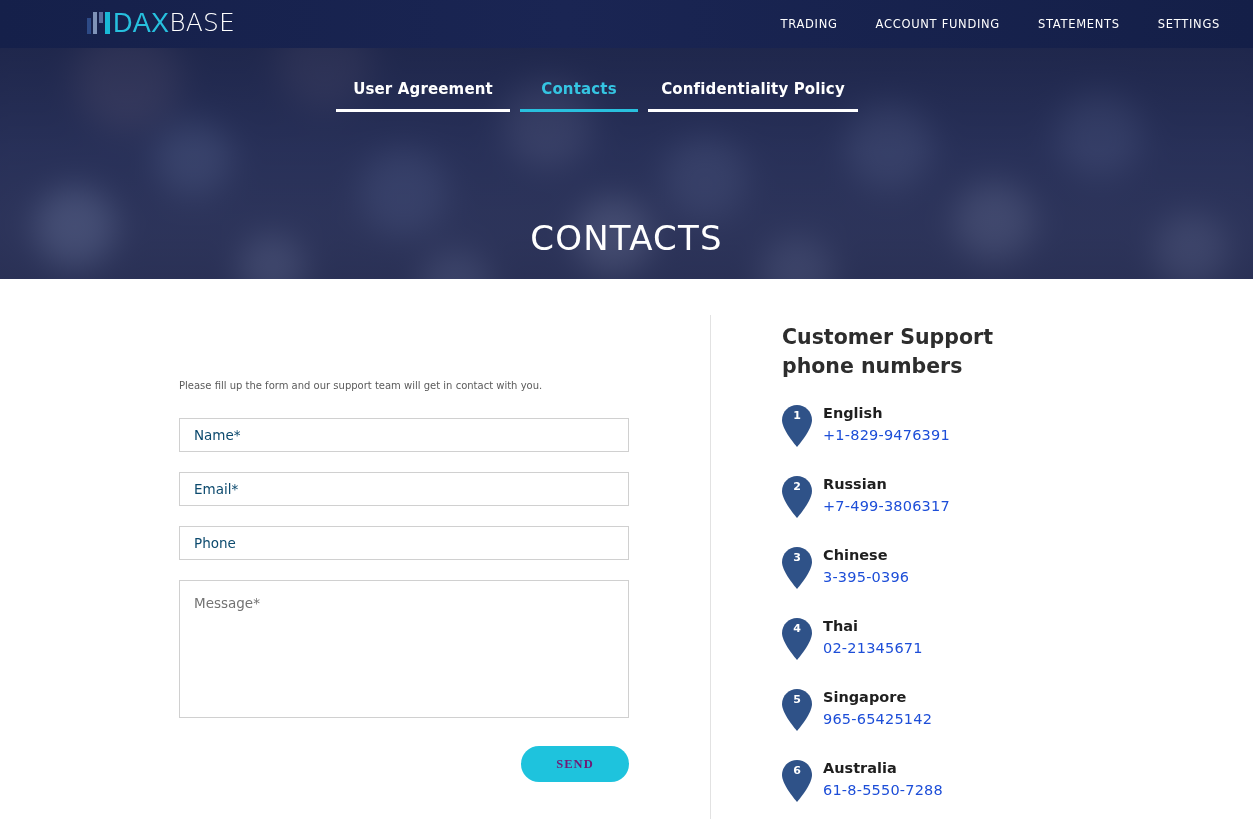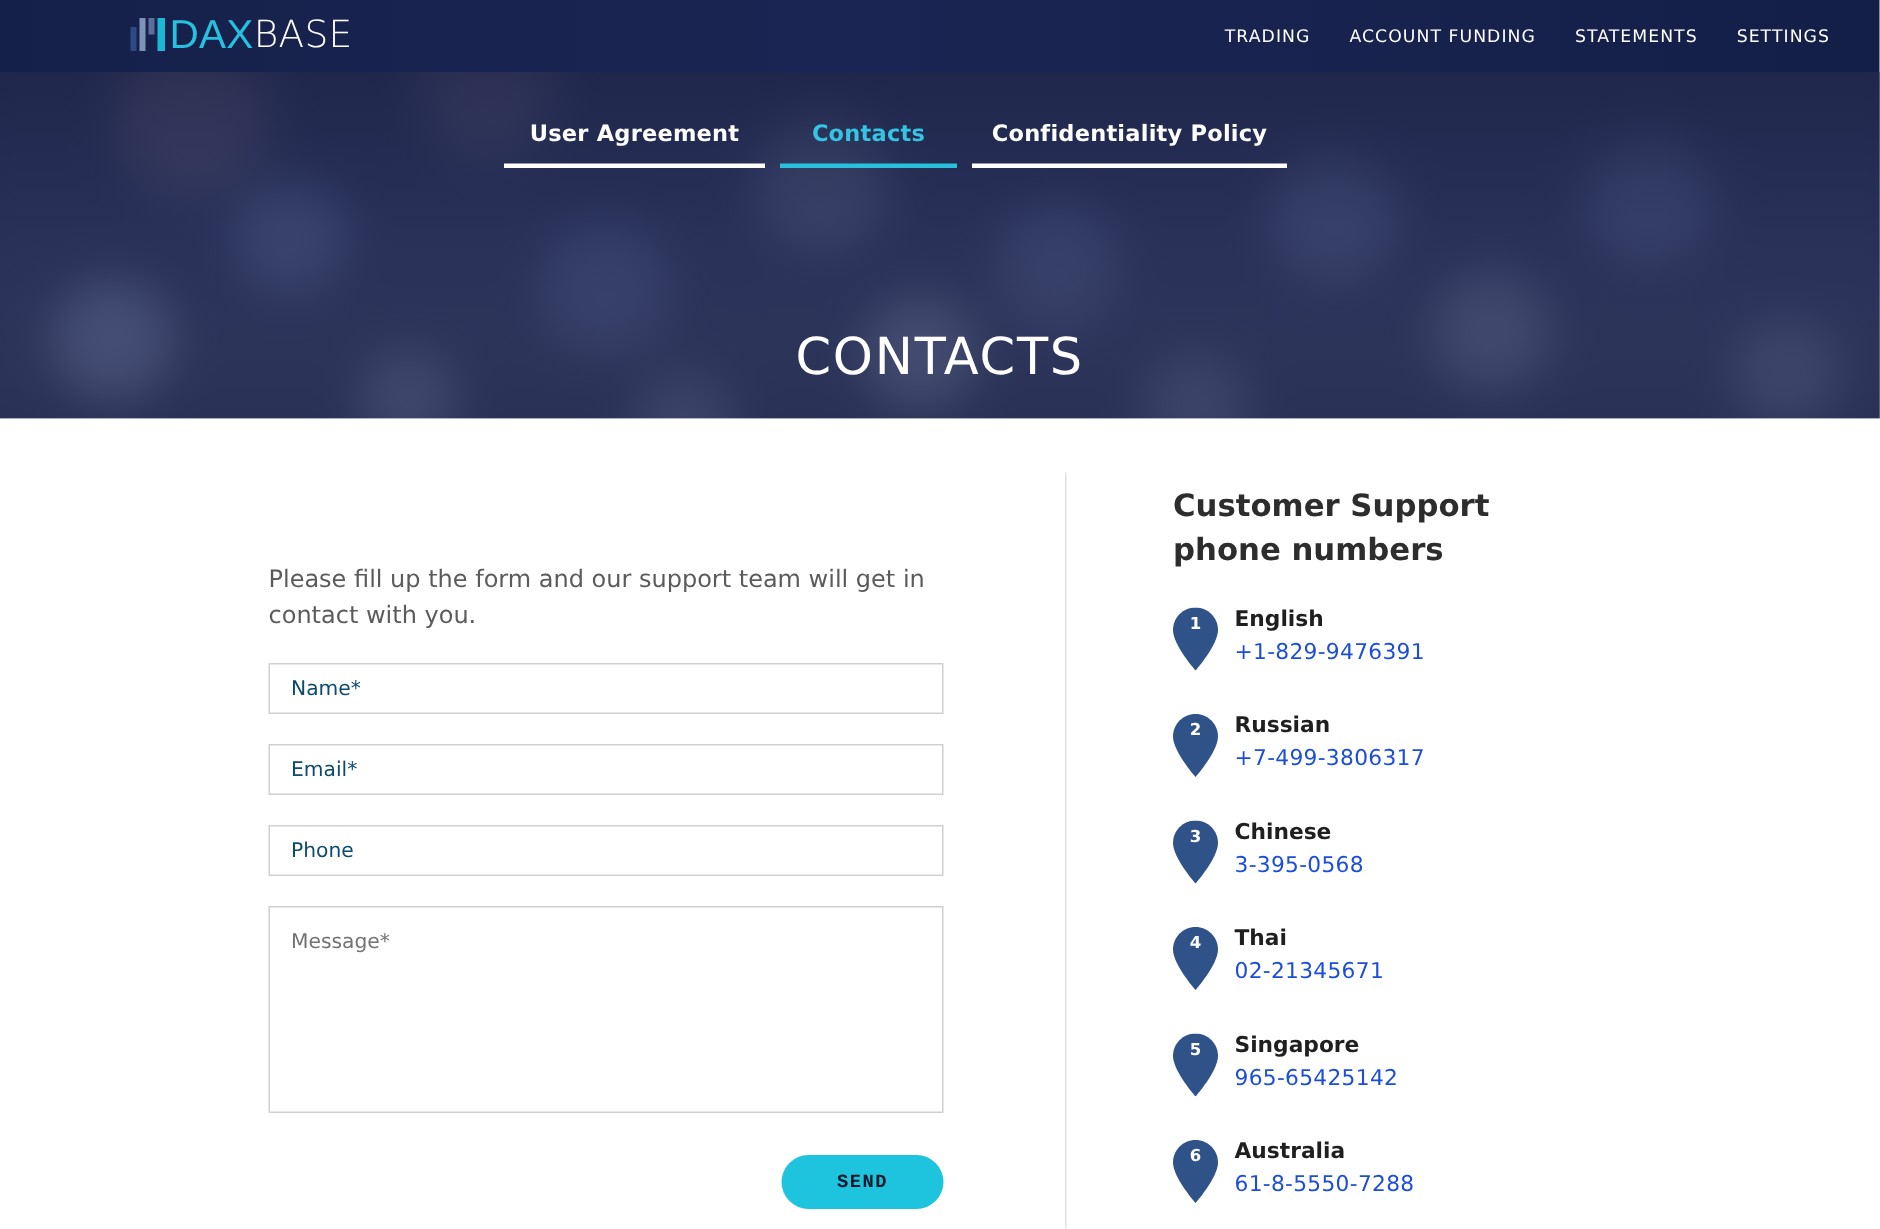--- a/index.html
+++ b/index.html
@@ -33,21 +33,21 @@
     color: #27c0de; font-family: Liberation Sans, sans-serif;
     line-height: 34px;
   }
   .logo-base {
     font-size: 25px; font-weight: 300; letter-spacing: 0.2px;
     color: #ffffff; line-height: 34px;
   }
 
   .mainnav {
     position: absolute; right: 20px; top: 0; height: 48px;
-    display: flex; align-items: center; gap: 0px;
+    display: flex; align-items: center; gap: 12px;
   }
   .mainnav a {
     color: #ffffff; text-decoration: none;
     font-size: 11.5px; letter-spacing: 0.7px;
     font-weight: 500;
     padding: 0 13px; line-height: 48px;
     white-space: nowrap;
   }
 
   
@@ -120,21 +120,21 @@
   }
   .divider {
     position: absolute; left: 710px; top: 36px;
     width: 1px; height: 504px;
     background: #e2e2e2;
   }
 
   
   .form-col { position: absolute; left: 179px; top: 95px; width: 450px; }
   .form-intro {
-    font-size: 16px; color: #5b5b5b; line-height: 24px;
+    font-size: 10px; color: #5b5b5b; line-height: 24px;
     width: 438px; margin-bottom: 20px;
   }
   .field {
     width: 450px; height: 34px;
     border: 1px solid #d0d0d0; background: #fff;
     display: flex; align-items: center;
     padding: 0 0 0 14px;
     margin-bottom: 20px;
   }
   .field .ph { font-size: 13.5px; color: #0c4a6e; }
@@ -143,22 +143,22 @@
     border: 1px solid #d0d0d0; background: #fff;
     padding: 12px 0 0 14px;
     margin-bottom: 0;
   }
   .textarea .ph { font-size: 13.5px; color: #737373; }
   .send-row { width: 450px; display: flex; justify-content: flex-end; margin-top: 28px; }
   .send-btn {
     width: 108px; height: 36px; border: none; cursor: pointer;
     border-radius: 18px;
     background: #1ec3dd;
-    color: #0f172a; font-size: 12.5px; font-weight: 700; letter-spacing: 1px;
-    font-family: Liberation Mono, monospace;
+    color: #701a75; font-size: 12.5px; font-weight: 700; letter-spacing: 1px;
+    font-family: Liberation Serif, serif;
     display: flex; align-items: center; justify-content: center;
   }
 
   
   .support-col { position: absolute; left: 782px; top: 44px; width: 300px; }
   .support-title {
     font-size: 20.5px; font-weight: 600; color: #2d2d2d;
     line-height: 29px; width: 270px; margin-bottom: 21px;
   }
   .phone-item { display: flex; align-items: flex-start; margin-bottom: 22px; height: 49px; }
@@ -280,21 +280,21 @@
 
     <div class="phone-item">
       <span class="pin">
         <svg width="30" height="42" viewBox="0 0 30 42">
             <path d="M15 0C6.7 0 0 6.7 0 15c0 10 15 27 15 27s15-17 15-27c0-8.3-6.7-15-15-15z" fill="#2f5288"></path>
           </svg>
         <span class="pin-num">3</span>
       </span>
       <span class="phone-texts">
         <span class="phone-lang" style="display:block">Chinese</span>
-        <span class="phone-num" style="display:block">3-395-0568</span>
+        <span class="phone-num" style="display:block">3-395-0396</span>
       </span>
     </div>
 
     <div class="phone-item">
       <span class="pin">
         <svg width="30" height="42" viewBox="0 0 30 42">
             <path d="M15 0C6.7 0 0 6.7 0 15c0 10 15 27 15 27s15-17 15-27c0-8.3-6.7-15-15-15z" fill="#2f5288"></path>
           </svg>
         <span class="pin-num">4</span>
       </span>

